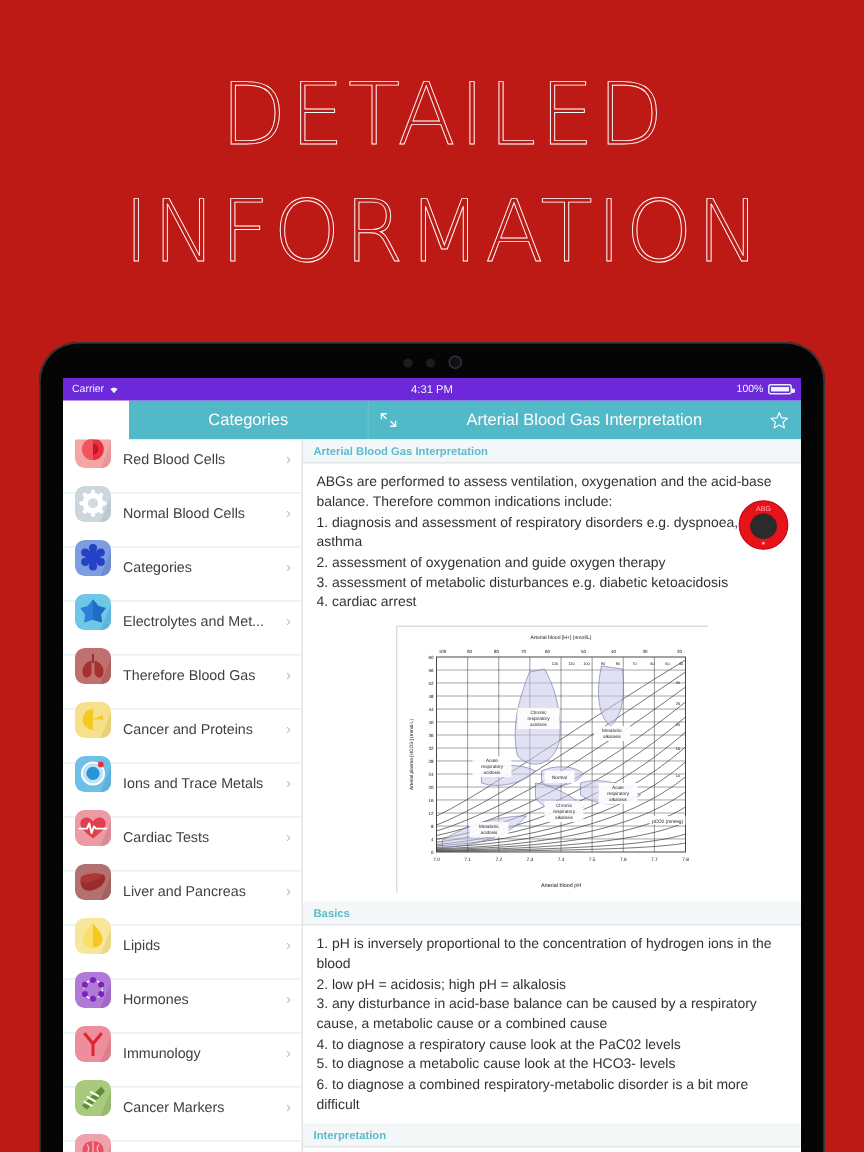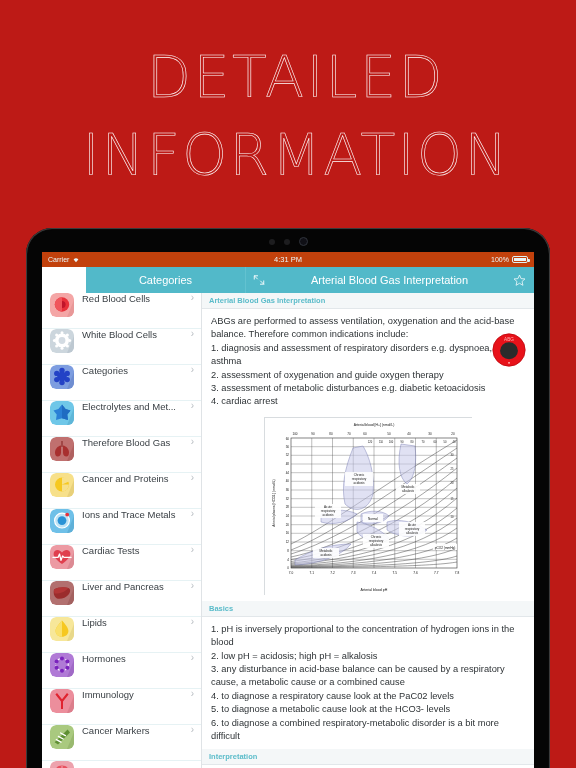--- a/index.html
+++ b/index.html
@@ -60,21 +60,21 @@
   .screen {
     position: relative;
     width: 100%; height: 100%;
     background: #ffffff;
     overflow: hidden;
   }
 
   
   .statusbar {
     height: 15px;
-    background: #c2410c;
+    background: #6d28d9;
     display: flex; align-items: center;
     color: #eaf7fa;
     font-size: 7px;
     padding: 0 6px;
     position: relative;
   }
   .sb-left { display: flex; align-items: center; gap: 3px; width: 33%; }
   .sb-center { width: 34%; text-align: center; font-size: 7.5px; }
   .sb-right { width: 33%; display: flex; align-items: center; justify-content: flex-end; gap: 3px; }
   .wifi-ico { display: inline-block; }
@@ -123,23 +123,23 @@
   .split { display: flex; height: calc(100% - 41px); }
 
   
   .sidebar {
     width: 160px; flex: none;
     background: #ffffff;
     border-right: 1px solid #dfe3e6;
     overflow: hidden;
   }
   .cat-row {
-    display: flex; align-items: flex-start;
+    display: flex; align-items: flex-end;
     height: 36px;
-    padding: 0 7px 4px 8px;
+    padding: 0 7px 16px 8px;
     border-bottom: 1px solid #e6f2f4;
     gap: 8px;
   }
   .cat-ico {
     width: 24px; height: 24px; flex: none;
     border-radius: 6px;
     overflow: hidden;
   }
   .cat-label {
     flex: 1; font-size: 9.5px; color: #3b4146;
@@ -262,21 +262,21 @@
                 <circle cx="17.4" cy="6" r="1.5"></circle>
               <circle cx="19.6" cy="11.5" r="1.5"></circle>
                 <circle cx="17.4" cy="17" r="1.5"></circle>
               <circle cx="12" cy="19.2" r="1.5"></circle>
                 <circle cx="6.6" cy="17" r="1.5"></circle>
               <circle cx="4.4" cy="11.5" r="1.5"></circle>
                 <circle cx="6.6" cy="6" r="1.5"></circle>
             </g>
             <circle cx="12" cy="11.5" r="3.4" fill="#d3dbe2"></circle>
           </svg>
-          <span class="cat-label">White Blood Cells</span>
+          <span class="cat-label">Normal Blood Cells</span>
           <span class="chev">›</span>
         </div>
 
         <div class="cat-row">
           <svg class="cat-ico" viewBox="0 0 24 24">
             <rect width="24" height="24" rx="6" fill="#7d9de0"></rect>
             <path d="M24 7 L17 24 H24 Z" fill="#6f8ed1"></path>
             <g fill="#2342c6">
               <circle cx="12" cy="11.5" r="4.8"></circle>
               <circle cx="12" cy="5.4" r="2.7"></circle>

